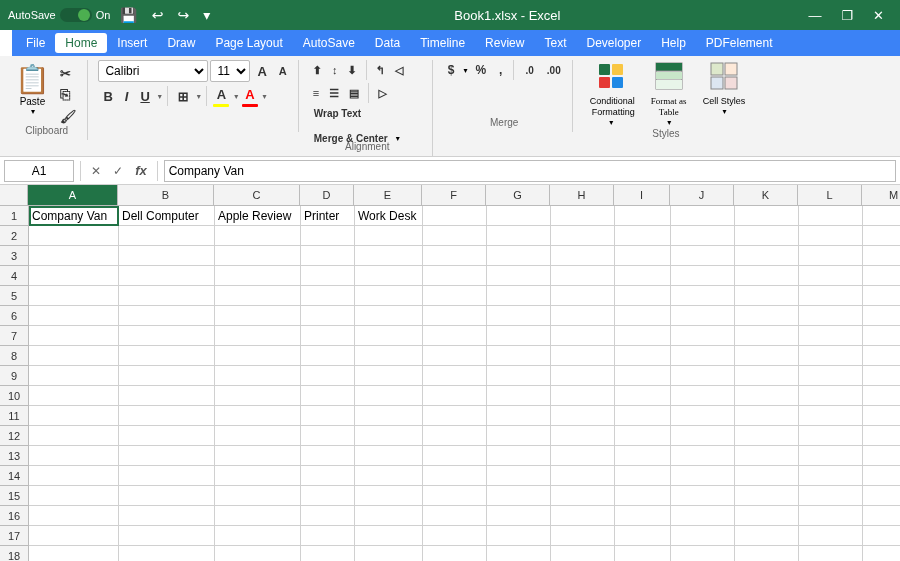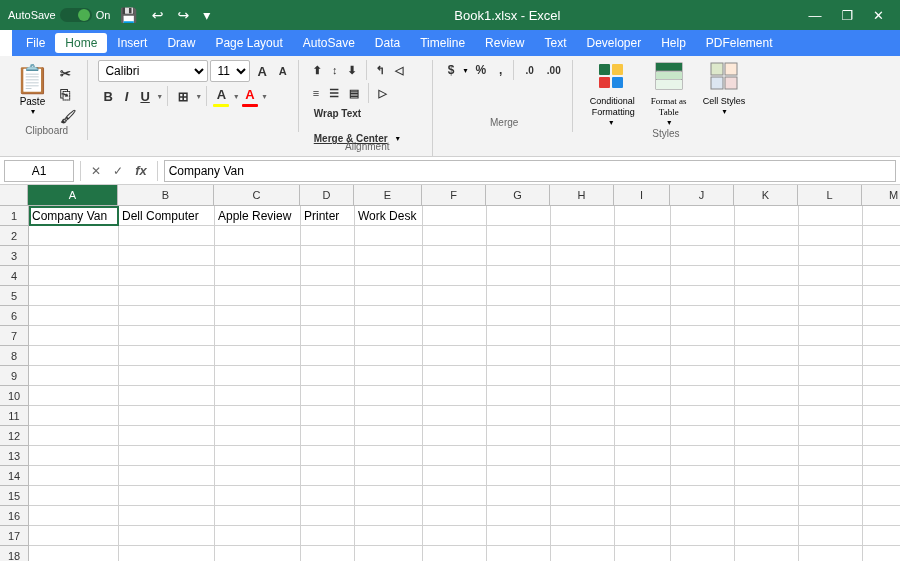--- a/index.html
+++ b/index.html
@@ -407,21 +407,21 @@
       <button class="ribbon-small-btn align-btn">▤</button>
       <div class="separator"></div>
       <button class="ribbon-small-btn align-btn">▷</button>
     </div>
     <div class="ribbon-row" style="margin-bottom:10px;">
       <button class="ribbon-small-btn" style="font-size:10px;">
         <span>Wrap Text</span>
       </button>
     </div>
     <div class="ribbon-row" style="margin-bottom:10px;">
-      <button class="ribbon-small-btn" style="font-size:10px;text-decoration:underline;">
+      <button class="ribbon-small-btn" style="font-size:10px;">
         <span>Merge &amp; Center</span>
       </button>
       <span class="drop-arrow">▾</span>
     </div>
     <div class="ribbon-group-label">Alignment</div>
   </div>
 
   <div class="ribbon-group" style="min-width:100px;">
     <div class="ribbon-row" style="margin-bottom:10px;gap:3px;">
       <button class="ribbon-small-btn">$</button>

